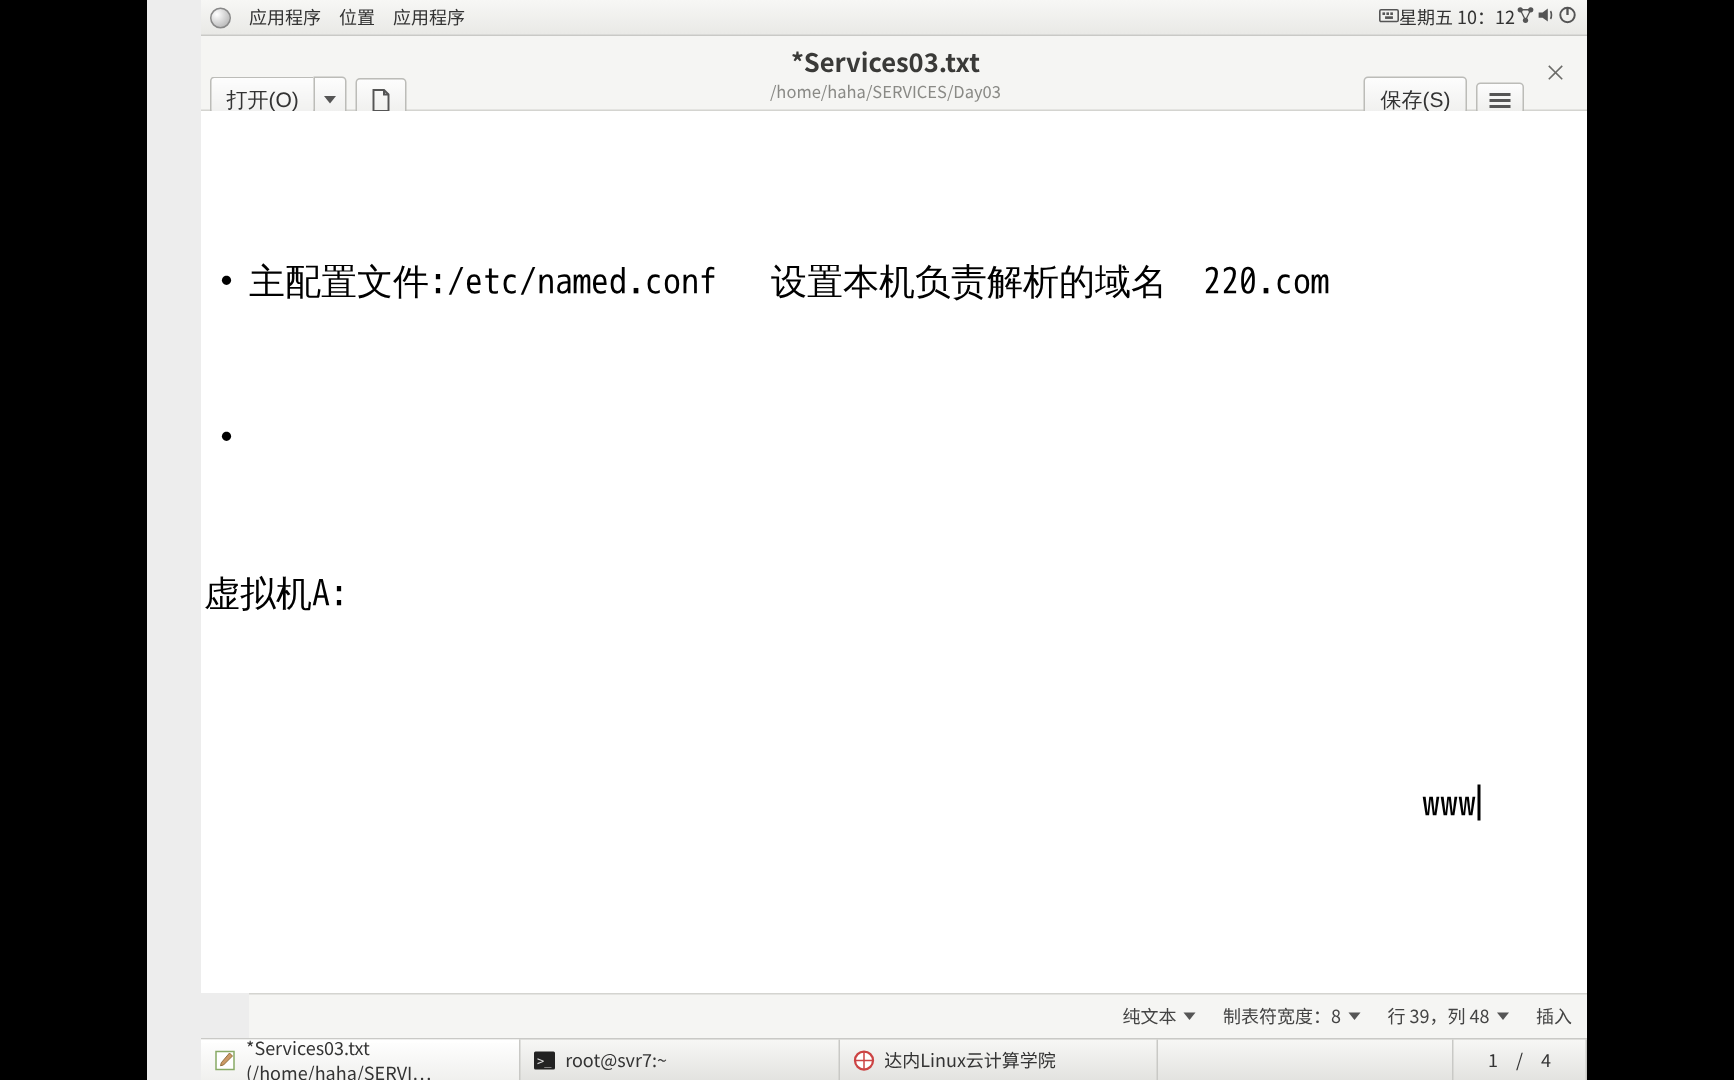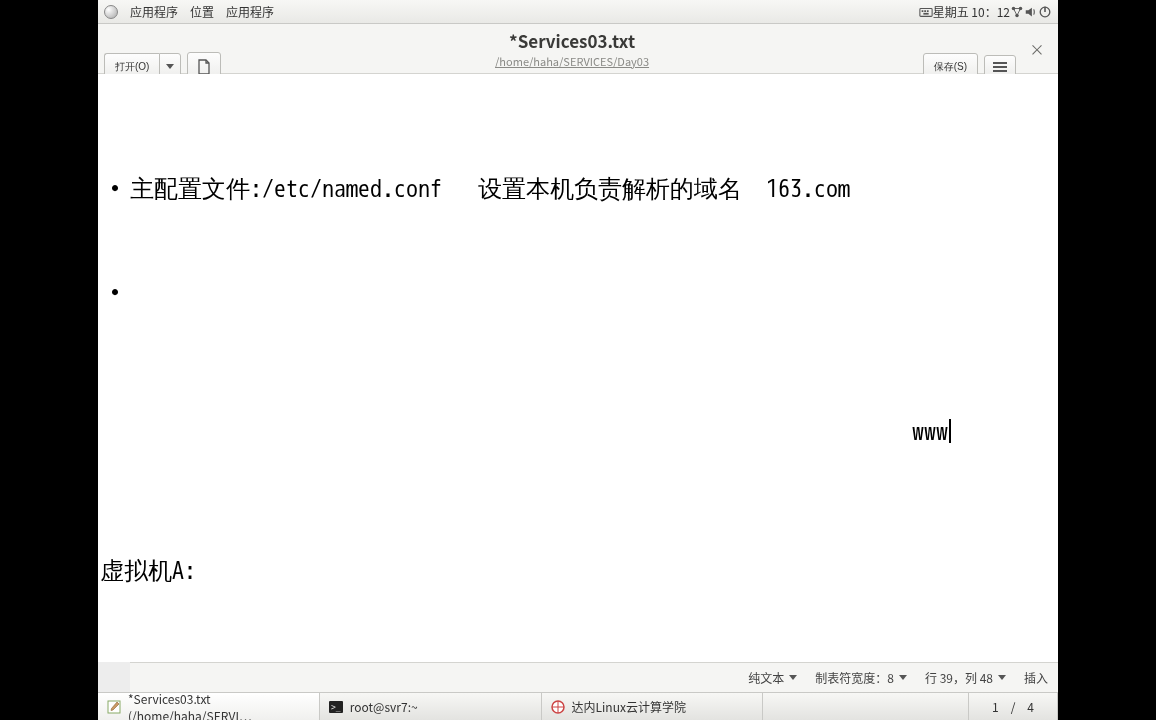--- a/index.html
+++ b/index.html
@@ -1,40 +1,40 @@
 <!DOCTYPE html>
 <html><head>
 <meta charset="utf-8">
 <style>
   * { margin: 0; padding: 0; box-sizing: border-box; }
   html, body { width: 1156px; height: 720px; overflow: hidden; font-family: "Noto Sans CJK SC", "WenQuanYi Micro Hei", sans-serif; }
   body { background: #000; display: flex; }
   .black-bar { width: 98px; height: 720px; background: #000; flex-shrink: 0; }
-  .desktop { width: 960px; height: 720px; background: #ededed; display: flex; flex-direction: column; position: relative; }
+  .desktop { width: 960px; height: 720px; background: #ededed; display: flex; flex-direction: column; position: relative; padding-left: 36px; }
 
   
   .sysbar { height: 24px; background: linear-gradient(#f7f7f5,#e9e9e6); border-bottom: 1px solid #c9c9c6; display: flex; align-items: center; font-size: 12px; color: #333; padding: 0 6px; }
   .sysbar .left { display: flex; align-items: center; gap: 12px; }
   .sysbar .left .logo { width: 14px; height: 14px; border-radius: 50%; background: radial-gradient(circle at 30% 30%, #fff, #a8a8a8); border: 1px solid #888; display:inline-block; }
   .sysbar .spacer { flex: 1; }
-  .sysbar .right { display: flex; align-items: center; }
+  .sysbar .right { display: flex; }
   .tray-icon { width: 14px; height: 14px; display: inline-block; }
   .tray-icon svg { width: 14px; height: 14px; display:block; }
 
   
   .editor-toolbar { height: 50px; background: #f5f5f3; border-bottom: 1px solid #d4d4d0; display: flex; align-items: center; padding: 0 6px; gap: 6px; }
-  .btn { background: linear-gradient(#fdfdfd,#ececea); border: 1px solid #bcbcb8; border-radius: 3px; padding: 6px 10px; font-size: 10px; color: #333; display: inline-flex; align-items: center; gap: 4px; cursor: pointer; margin-top: 36px; }
+  .btn { background: linear-gradient(#fdfdfd,#ececea); border: 1px solid #bcbcb8; border-radius: 3px; padding: 6px 10px; font-size: 14px; color: #333; display: inline-flex; align-items: center; gap: 4px; cursor: pointer; margin-top: 36px; }
   .btn.icon-only { padding: 6px 8px; }
   .btn-split { display:flex; }
   .btn-split .main { border-radius: 3px 0 0 3px; border-right: none; }
   .btn-split .drop { border-radius: 0 3px 3px 0; padding: 6px 6px; }
   .chev-down { width: 0; height: 0; border-left: 4px solid transparent; border-right: 4px solid transparent; border-top: 5px solid #555; display:inline-block; }
   .titleblock { flex: 1; text-align: center; }
   .titleblock .fname { font-size: 17px; font-weight: 600; color: #3a3a38; }
-  .titleblock .fpath { font-size: 11px; color: #8a8a86; text-decoration: underline; }
+  .titleblock .fpath { font-size: 11px; color: #8a8a86; }
   .close-x { width: 30px; text-align: center; font-size: 15px; color: #6b6b68; cursor: pointer; }
   .hamburger-lines { width:14px; display:flex; flex-direction:column; gap:2px; }
   .hamburger-lines span { height:2px; background:#555; display:block; }
 
   
   .editor-area { flex: 1; background: #fff; padding: 28px 0 0 0; font-family: "WenQuanYi Zen Hei Mono","Noto Sans Mono CJK SC","DejaVu Sans Mono", monospace; font-size: 24px; font-weight: 700; color: #000; line-height: 1.45; overflow: hidden; white-space: pre; }
   .editor-line { padding: 0 0 0 2px; }
   .bullet-row { display:flex; }
   .bullet-dot { width: 30px; text-align: center; }
   .cursor { display:inline-block; width:2px; height:24px; background:#000; vertical-align:-3px; margin-left:1px; }
@@ -123,29 +123,29 @@
           <span></span>
           <span></span>
         </span>
     </button>
     <div class="close-x">×</div>
   </div>
 
   <div class="editor-area">
     <div class="editor-line bullet-row">
       <span class="bullet-dot">•</span>
-      <span><span>主配置文件:/etc/named.conf</span>   <span>设置本机负责解析的域名  163.com</span></span>
+      <span><span>主配置文件:/etc/named.conf</span>   <span>设置本机负责解析的域名  220.com</span></span>
     </div>
     <div class="editor-line bullet-row">
       <span class="bullet-dot">•</span>
     </div>
+    <div class="editor-line">虚拟机A:</div>
     <div class="editor-line" style="text-align:left; padding-left:742px;">
       <span>www</span><span class="cursor"></span>
     </div>
-    <div class="editor-line">虚拟机A:</div>
     <div class="editor-line">1.安装软件</div>
     
     
     
   </div>
 
   <div class="statusbar">
     <div class="spacer"></div>
     <div class="status-item">
       <span>纯文本</span>

